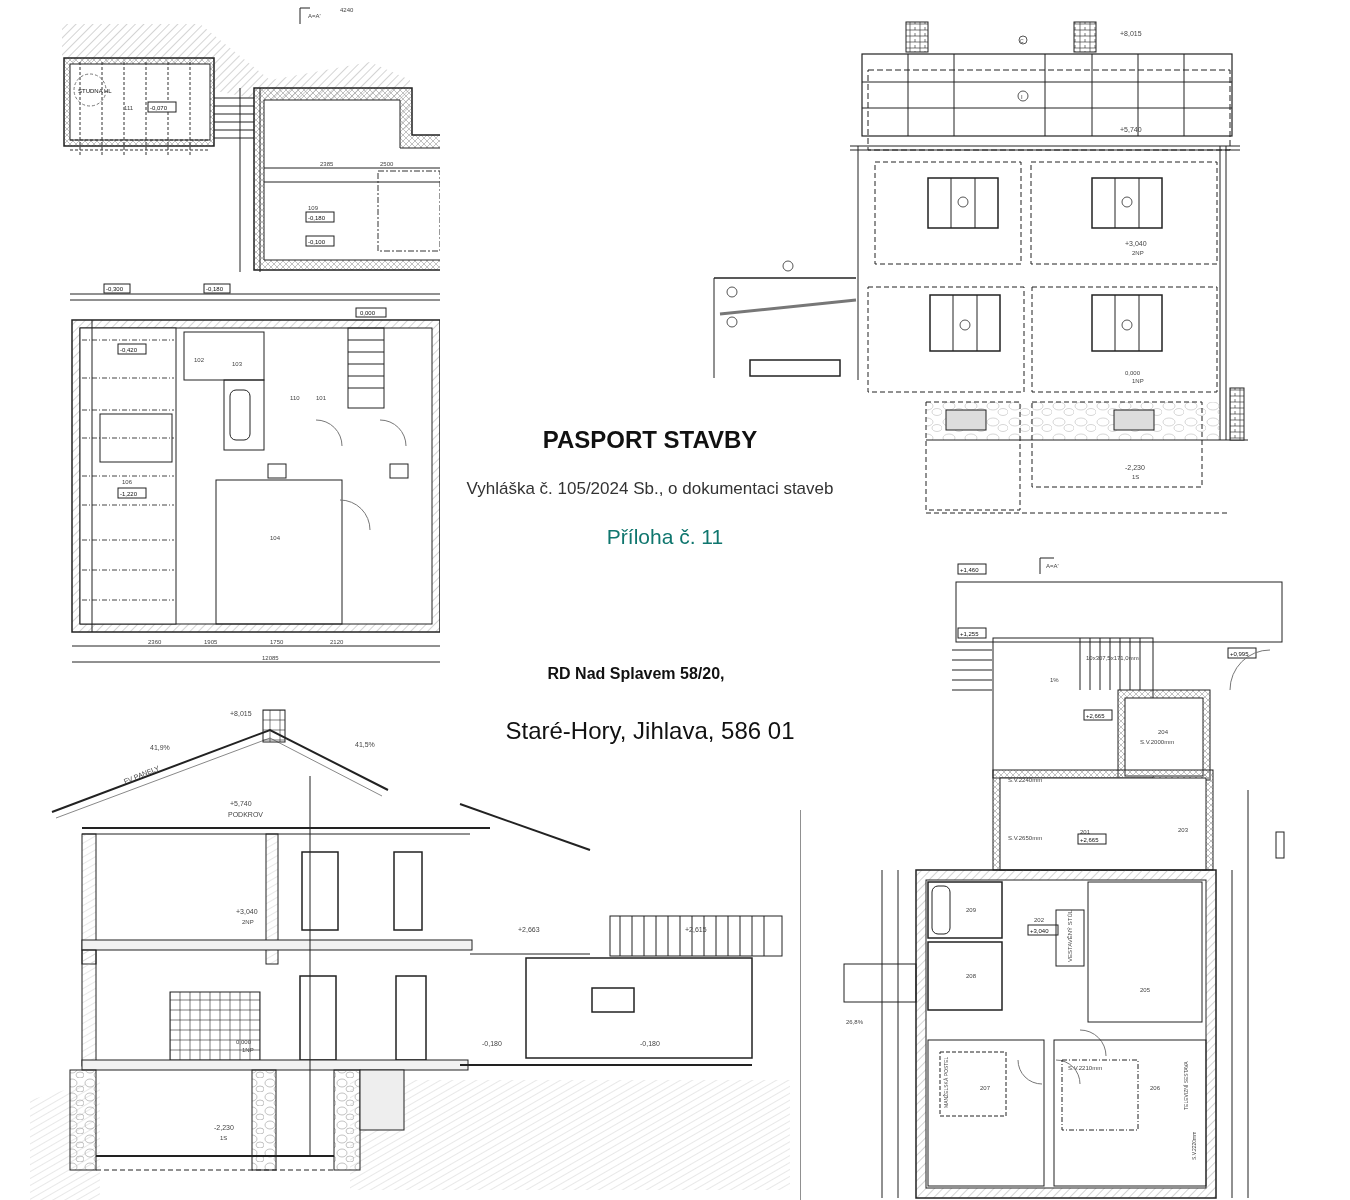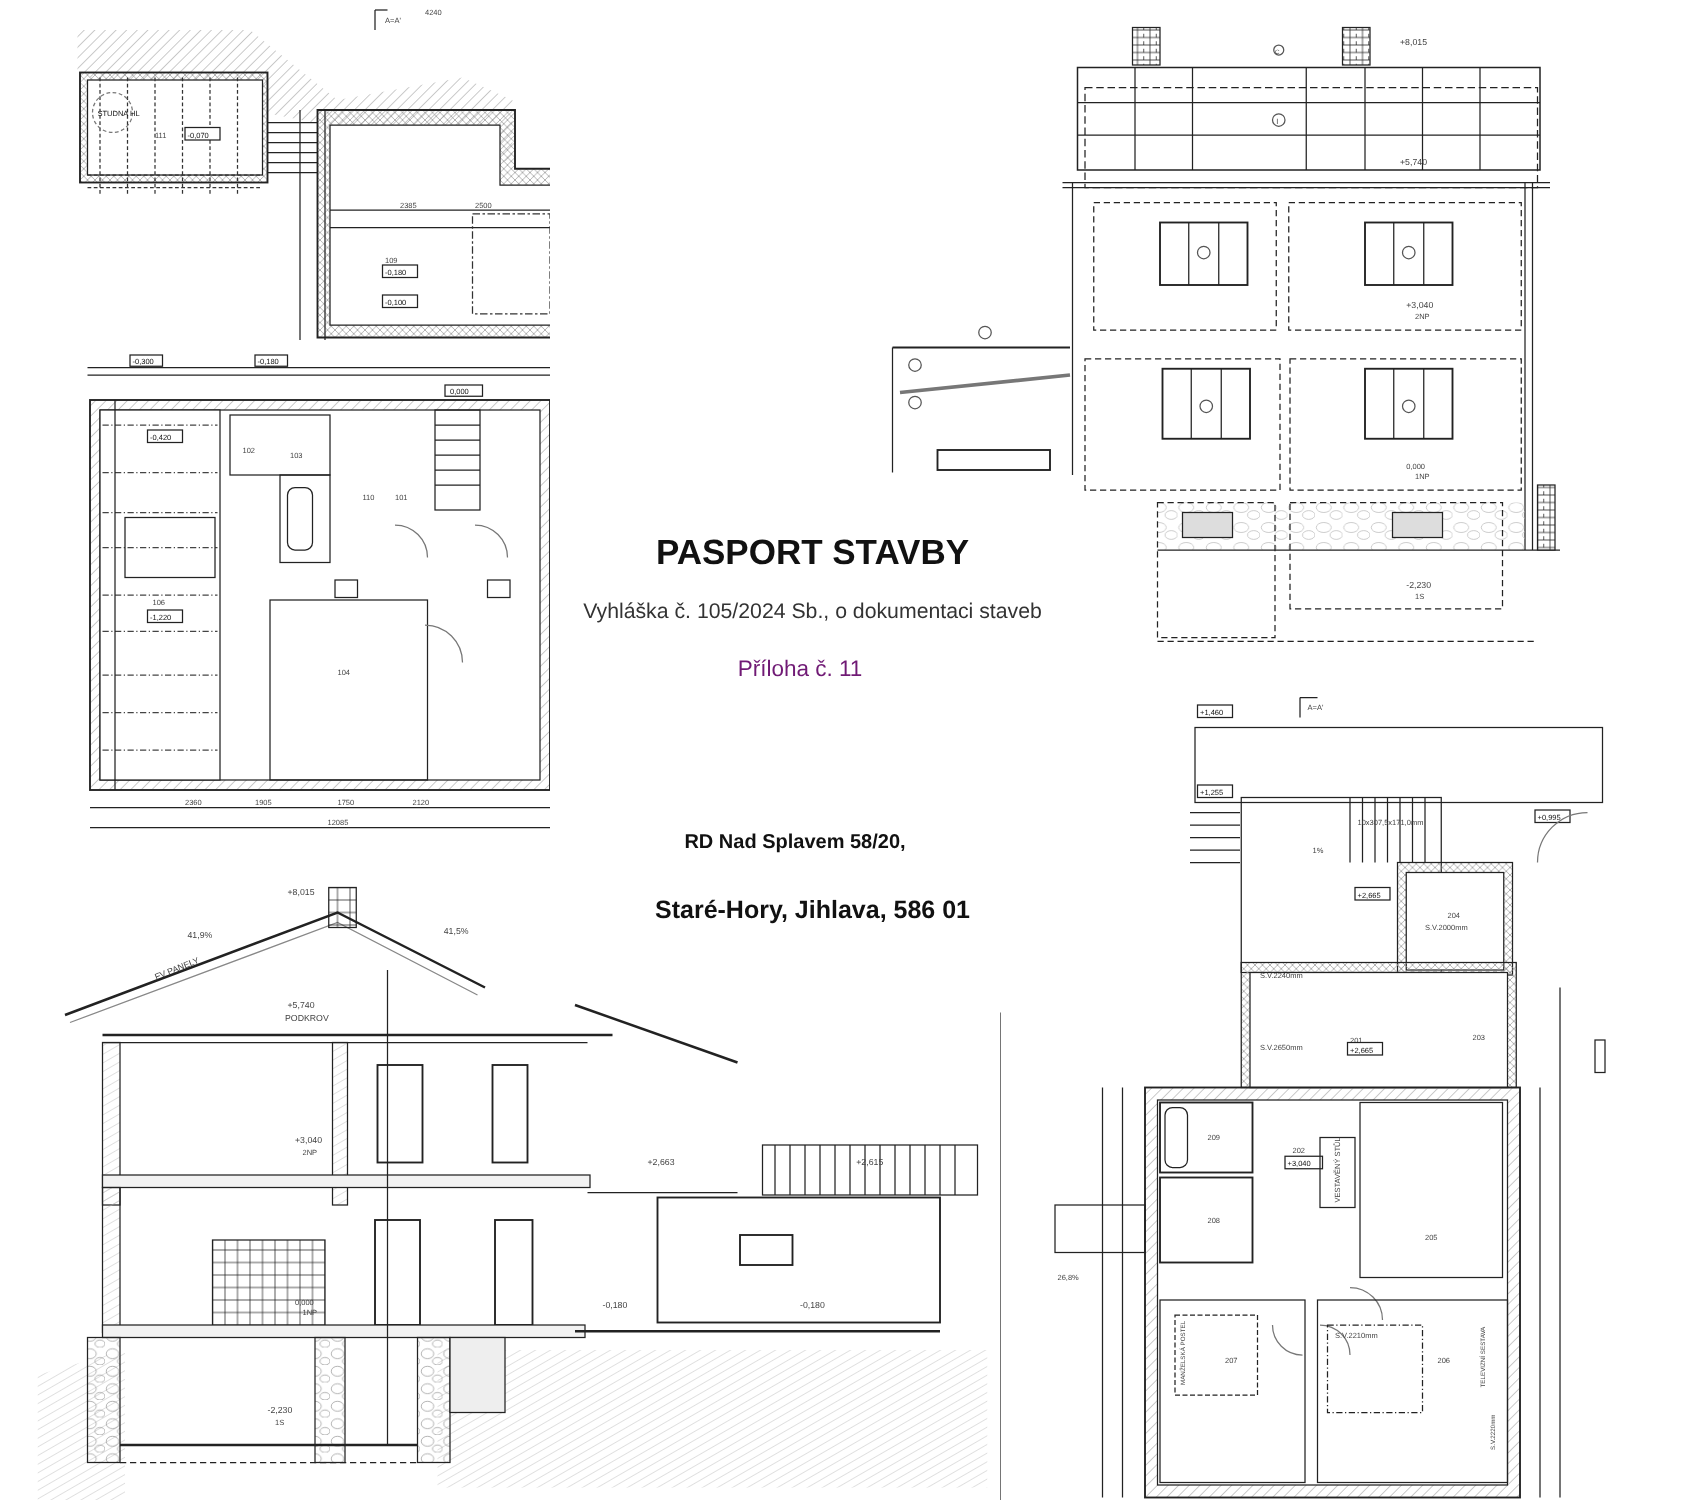--- a/index.html
+++ b/index.html
@@ -1,25 +1,25 @@
 <!DOCTYPE html>
 <html><head>
 <meta charset="utf-8">
 <style>
   html, body { margin: 0; padding: 0; background: #ffffff; }
   body { width: 1350px; height: 1200px; position: relative; overflow: hidden;
          font-family: "Liberation Sans", sans-serif; color: #111; }
   .drawing { position: absolute; }
   .drawing svg { display: block; }
   .center-text { position: absolute; left: 0; width: 1350px; text-align: center; }
-  .title { top: 426px; font-size: 28px; font-weight: bold; left: 325px; width: 650px; }
+  .title { top: 426px; font-size: 24px; font-weight: bold; left: 325px; width: 650px; }
   .subtitle { top: 479px; font-size: 17px; color: #333; left: 325px; width: 650px; }
-  .annex { top: 525px; font-size: 18px; color: #701a75; left: 315px; width: 650px; }
+  .annex { top: 525px; font-size: 21px; color: #0f766e; left: 340px; width: 650px; }
   .addr1 { top: 665px; font-size: 16px; font-weight: bold; left: 311px; width: 650px; }
-  .addr2 { top: 717px; font-size: 20px; font-weight: bold; left: 325px; width: 650px; }
+  .addr2 { top: 717px; font-size: 24px; font-weight: normal; left: 325px; width: 650px; }
   .lbl { font-family: "Liberation Sans", sans-serif; fill: #444; }
   .lblb { font-family: "Liberation Sans", sans-serif; fill: #111; }
 </style>
 </head>
 <body>
 
 <div class="drawing" style="left:40px; top:0px;">
   <svg width="400" height="680" viewBox="0 0 400 680">
     <defs>
       <pattern id="hatch1" width="6" height="6" patternUnits="userSpaceOnUse" patternTransform="rotate(45)">

